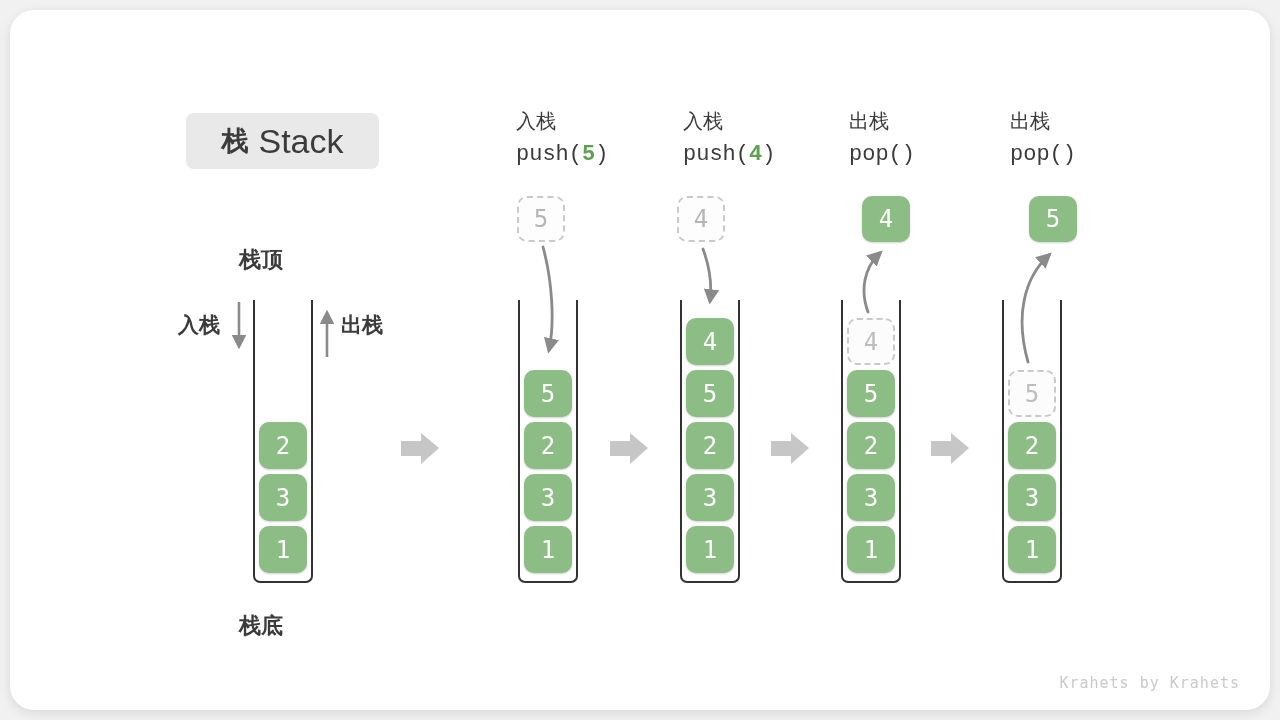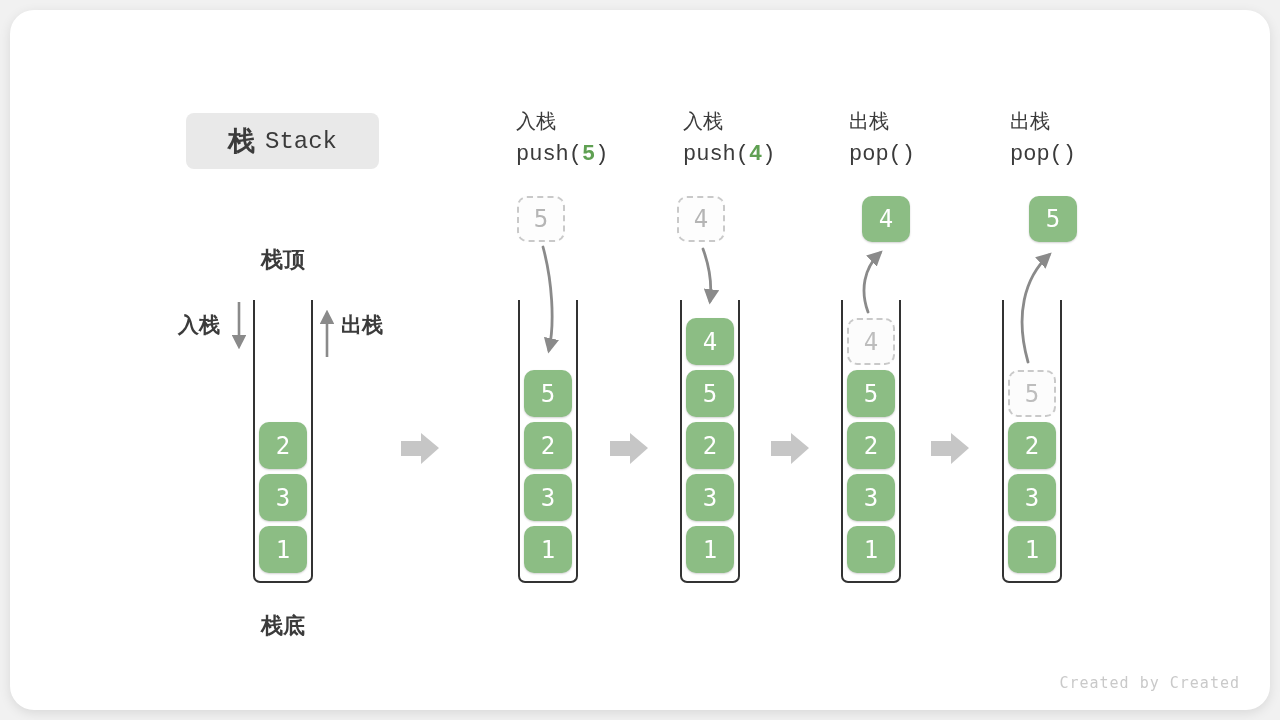--- a/index.html
+++ b/index.html
@@ -19,21 +19,21 @@
   }
 
   
   .title-box {
     position: absolute; left: 186px; top: 113px; width: 193px; height: 56px;
     background: #e9e9e9; border-radius: 8px;
     display: flex; align-items: center; justify-content: center; gap: 10px;
     color: #3b3b3b;
   }
   .title-zh { font-size: 27px; font-weight: 700; }
-  .title-en { font-size: 24px; font-family: Liberation Mono, monospace; }
+  .title-en { font-size: 34px; font-family: Liberation Sans, sans-serif; }
 
   
   .op {
     position: absolute; top: 108px; color: #3b3b3b;
   }
   .op-zh { display: block; font-size: 20px; font-weight: 500; height: 34px; }
   .op-code { font-family: Liberation Mono, monospace; font-size: 22px; }
   .op-arg { color: #5fa052; font-weight: 700; }
   .op-1 { left: 516px; } .op-2 { left: 683px; } .op-3 { left: 849px; } .op-4 { left: 1010px; }
 
@@ -66,22 +66,22 @@
     border-radius: 10px;
     font-family: "DejaVu Sans Mono", monospace; font-size: 24px;
     display: flex; align-items: center; justify-content: center;
   }
   .float-box.dashed { border: 2px dashed #c9c9c9; background: #fdfdfd; color: #b5b5b5; }
   .float-box.solid { background: #8cbd84; color: #ffffff; box-shadow: 0 1px 2px rgba(0,0,0,0.18); }
   .fb-2 { left: 517px; } .fb-3 { left: 677px; } .fb-4 { left: 862px; } .fb-5 { left: 1029px; }
 
   
   .anno { position: absolute; color: #3b3b3b; font-weight: 700; }
-  .anno-top    { left: 239px; top: 245px; width: 88px; text-align: center; font-size: 22px; }
-  .anno-bottom { left: 239px; top: 611px; width: 88px; text-align: center; font-size: 22px; }
+  .anno-top    { left: 239px; top: 245px; width: 88px; font-size: 22px; }
+  .anno-bottom { left: 239px; top: 611px; width: 88px; font-size: 22px; }
   .anno-push   { left: 178px; top: 311px; font-size: 21px; }
   .anno-pop    { left: 341px; top: 311px; font-size: 21px; }
 
   
   .overlay {
     position: absolute; left: 0; top: 0; width: 1280px; height: 720px;
     pointer-events: none;
   }
 
   .watermark {
@@ -181,13 +181,13 @@
   <path d="M868,312 C860,290 864,268 880,253" stroke="#8a8a8a" stroke-width="2.8" fill="none" stroke-linecap="round" marker-end="url(#ah)"></path>
 
   <path d="M1028,362 C1015,316 1024,278 1049,255" stroke="#8a8a8a" stroke-width="2.8" fill="none" stroke-linecap="round" marker-end="url(#ah)"></path>
 
   <path d="M401,441 L421,441 L421,433 L439,448 L421,464 L421,456 L401,456 Z" fill="#c6c6c6"></path>
   <path d="M610,441 L630,441 L630,433 L648,448 L630,464 L630,456 L610,456 Z" fill="#c6c6c6"></path>
   <path d="M771,441 L791,441 L791,433 L809,448 L791,464 L791,456 L771,456 Z" fill="#c6c6c6"></path>
   <path d="M931,441 L951,441 L951,433 L969,448 L951,464 L951,456 L931,456 Z" fill="#c6c6c6"></path>
 </svg>
 
-<div class="watermark">Created by Created</div>
+<div class="watermark">Krahets by Krahets</div>
 
 </body></html>

